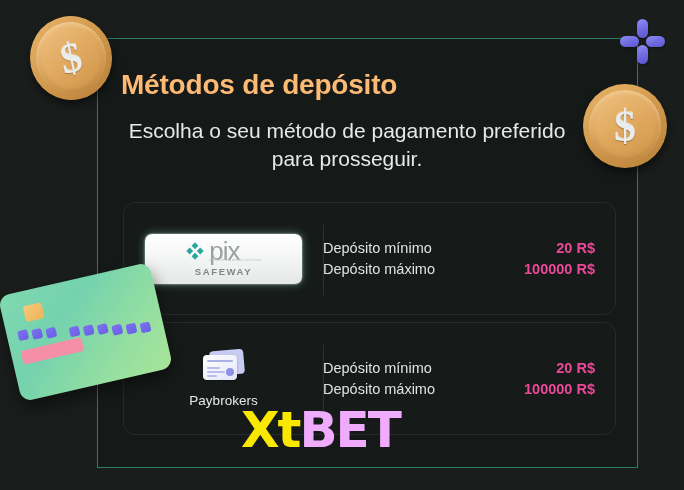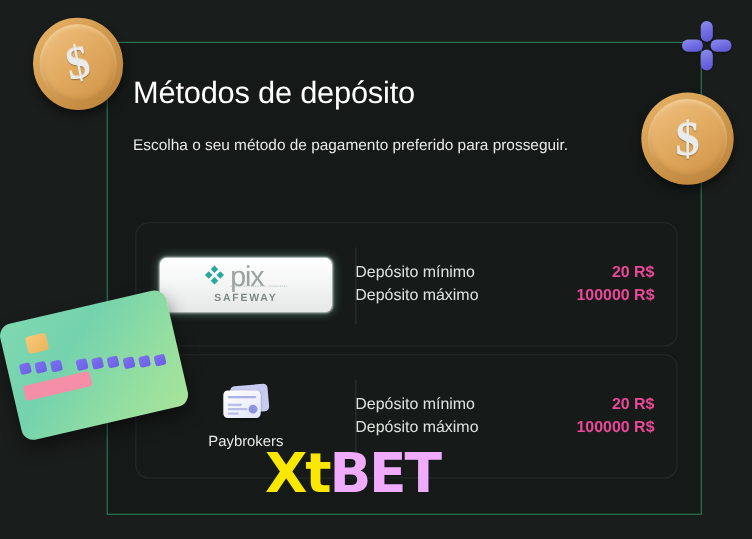--- a/index.html
+++ b/index.html
@@ -14,26 +14,26 @@
   
   .panel{
     position:absolute;left:97px;top:38px;width:541px;height:430px;
     border:1px solid #2e7d5b;
     background:#151a18;
     box-sizing:border-box;
   }
 
   .title{
     position:absolute;left:23px;top:30px;
-    font-size:28px;font-weight:normal;color:#ffffff;
+    font-size:28px;font-weight:bold;color:#fdba74;
     letter-spacing:-0.2px;white-space:nowrap;
   }
   .subtitle{
     position:absolute;left:23px;top:78px;width:452px;
-    font-size:14px;line-height:28px;color:#e6e9e7;
+    font-size:21px;line-height:28px;color:#e6e9e7;text-align:center;
   }
 
   
   .methods{position:absolute;left:25px;top:163px;width:493px;}
   .method-card{
     position:relative;height:113px;
     background:#161b19;
     border:1px solid #242b28;
     border-radius:12px;
     box-sizing:border-box;

